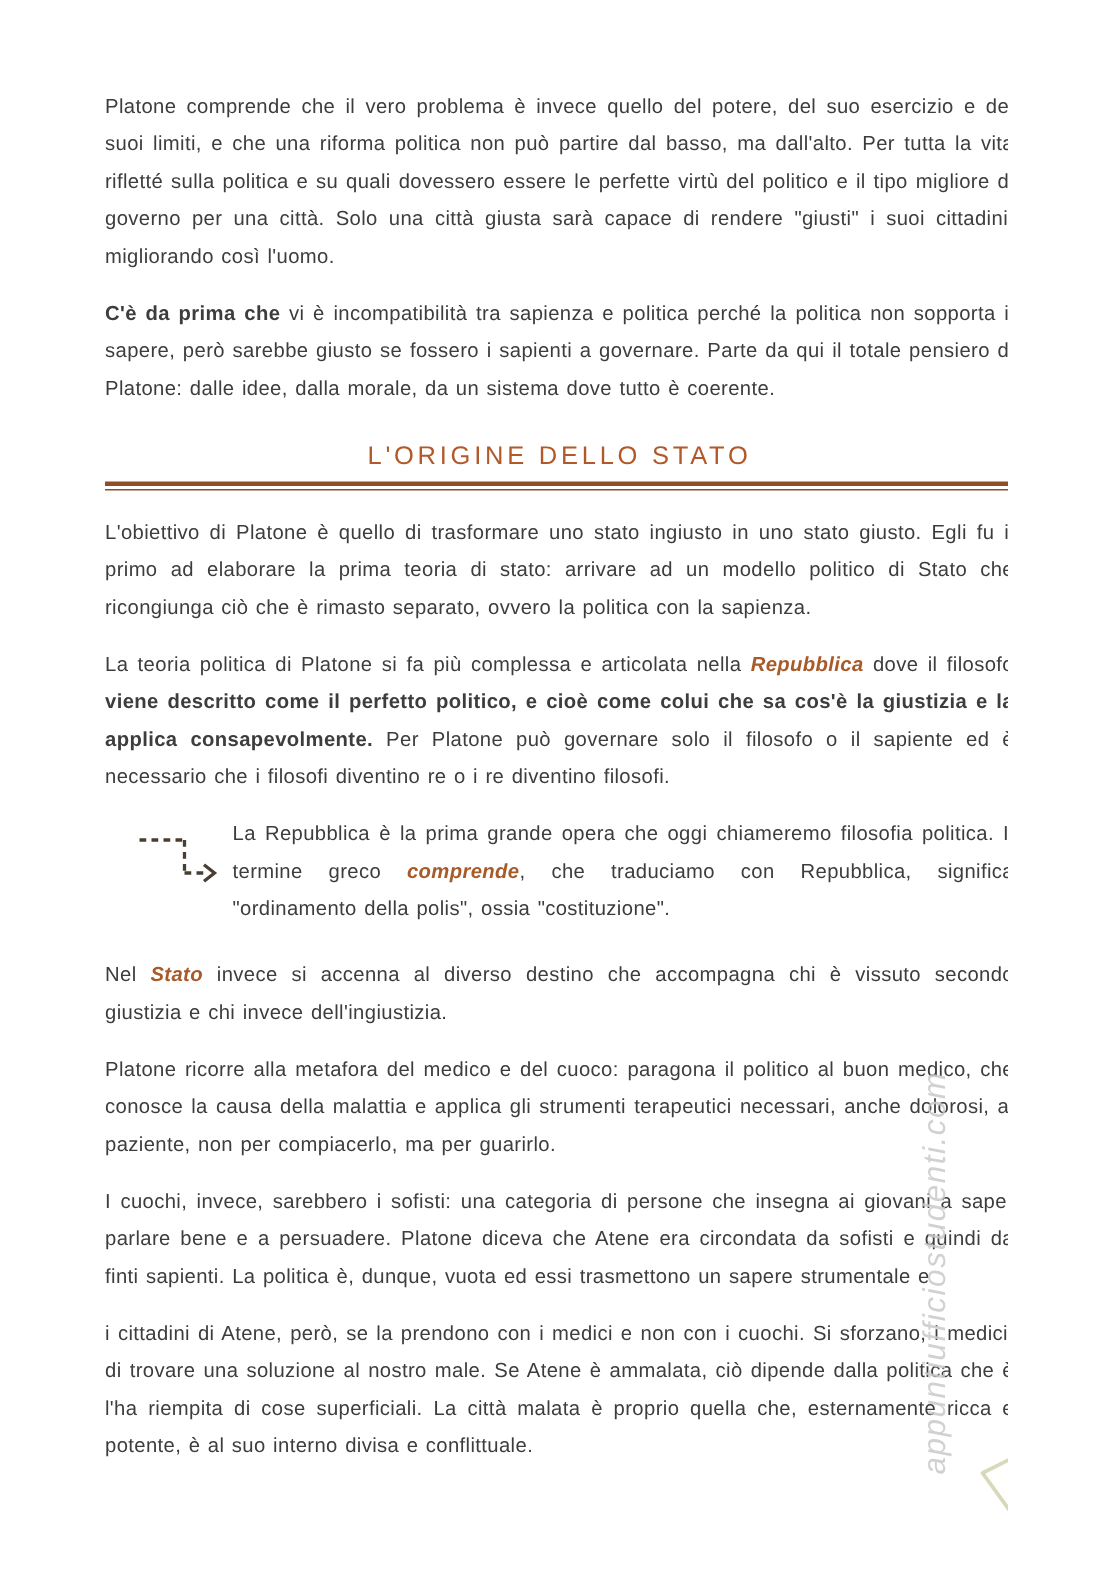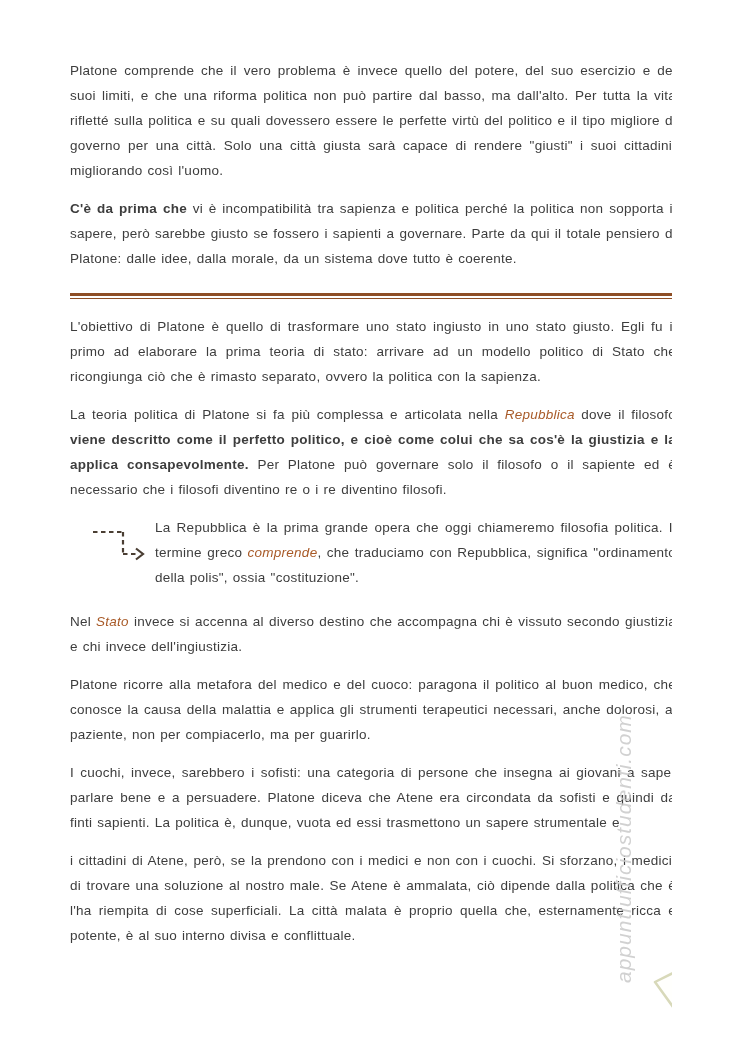--- a/index.html
+++ b/index.html
@@ -29,21 +29,21 @@
     font-size:13.5px;
     line-height:25px;
     text-align:justify;
     letter-spacing:0.25px;
     word-spacing:1px;
     margin:0 0 13px 0;
     color:var(--text);
   }
   .run-normal{font-weight:normal;}
   .run-bold{font-weight:bold;}
-  .run-accent{font-weight:normal;font-style:italic;color:var(--accent);}
+  .run-accent{font-weight:bold;font-style:italic;color:var(--accent);}
   .heading-block{margin:22px 0 15px 0;}
   .heading-title{
     text-align:center;
     color:var(--heading);
     font-size:17px;
     letter-spacing:2.5px;
     line-height:22px;
     margin:0 0 6px 0;
     font-weight:normal;
   }
@@ -90,20 +90,21 @@
 
 <div class="page">
 
   <div class="content">
 
     <p class="para"><span class="run-normal">Platone comprende che il vero problema è invece quello del potere, del suo esercizio e dei suoi limiti, e che una riforma politica non può partire dal basso, ma dall'alto. Per tutta la vita rifletté sulla politica e su quali dovessero essere le perfette virtù del politico e il tipo migliore di governo per una città. Solo una città giusta sarà capace di rendere "giusti" i suoi cittadini, migliorando così l'uomo.</span></p>
 
     <p class="para"><span class="run-bold">C'è da prima che </span><span class="run-normal">vi è incompatibilità tra sapienza e politica perché la politica non sopporta il sapere, però sarebbe giusto se fossero i sapienti a governare. Parte da qui il totale pensiero di Platone: dalle idee, dalla morale, da un sistema dove tutto è coerente.</span></p>
 
     <div class="heading-block">
+      <h1 class="heading-title">L'ORIGINE DELLO STATO</h1>
       <div class="rule-thick"></div>
       <div class="rule-thin"></div>
     </div>
 
     <p class="para"><span class="run-normal">L'obiettivo di Platone è quello di trasformare uno stato ingiusto in uno stato giusto. Egli fu il primo ad elaborare la prima teoria di stato: arrivare ad un modello politico di Stato che ricongiunga ciò che è rimasto separato, ovvero la politica con la sapienza.</span></p>
 
     <p class="para"><span class="run-normal">La teoria politica di Platone si fa più complessa e articolata nella </span><span class="run-accent">Repubblica</span><span class="run-normal"> dove il filosofo </span><span class="run-bold">viene descritto come il perfetto politico, e cioè come colui che sa cos'è la giustizia e la applica consapevolmente.</span><span class="run-normal"> Per Platone può governare solo il filosofo o il sapiente ed è necessario che i filosofi diventino re o i re diventino filosofi.</span></p>
 
     <div class="note-block">
       <div class="note-arrow">

